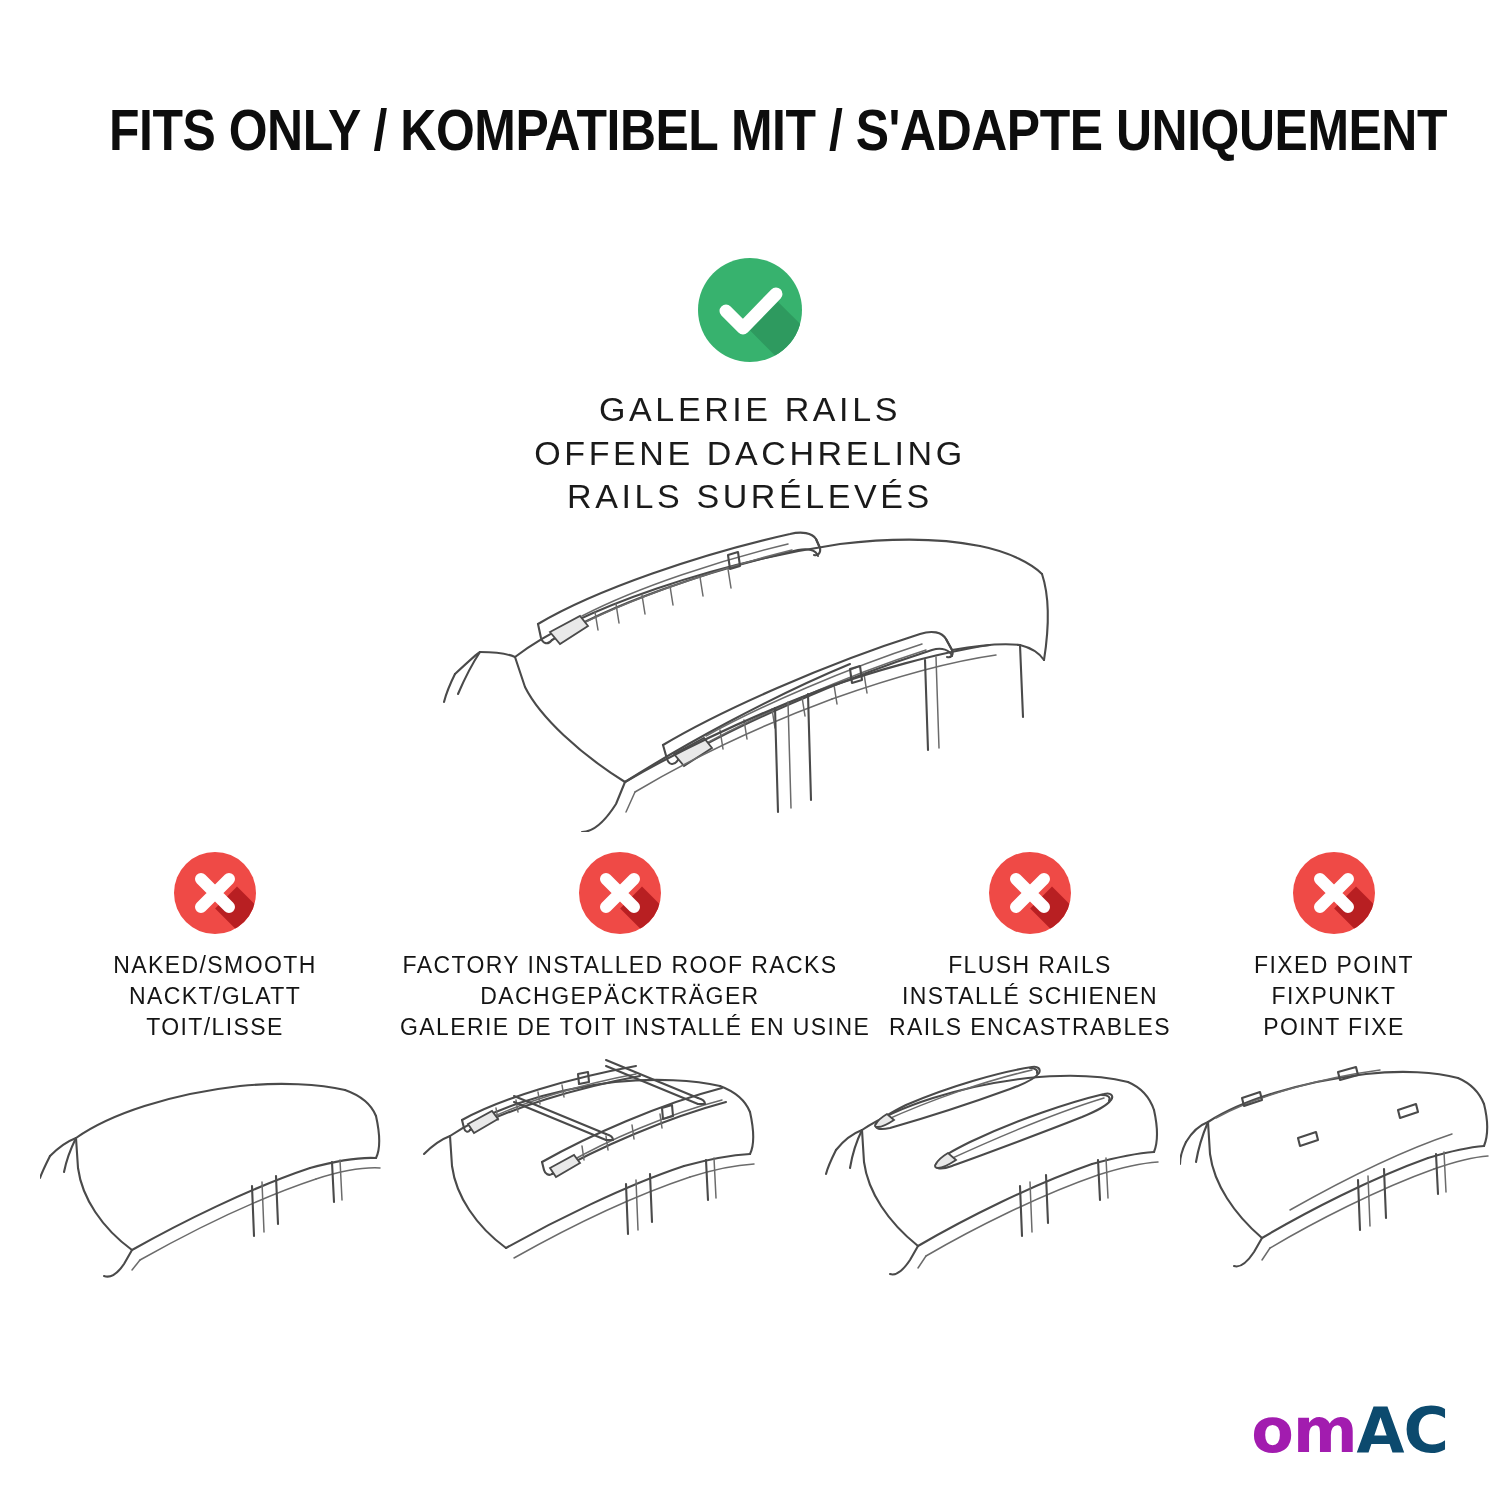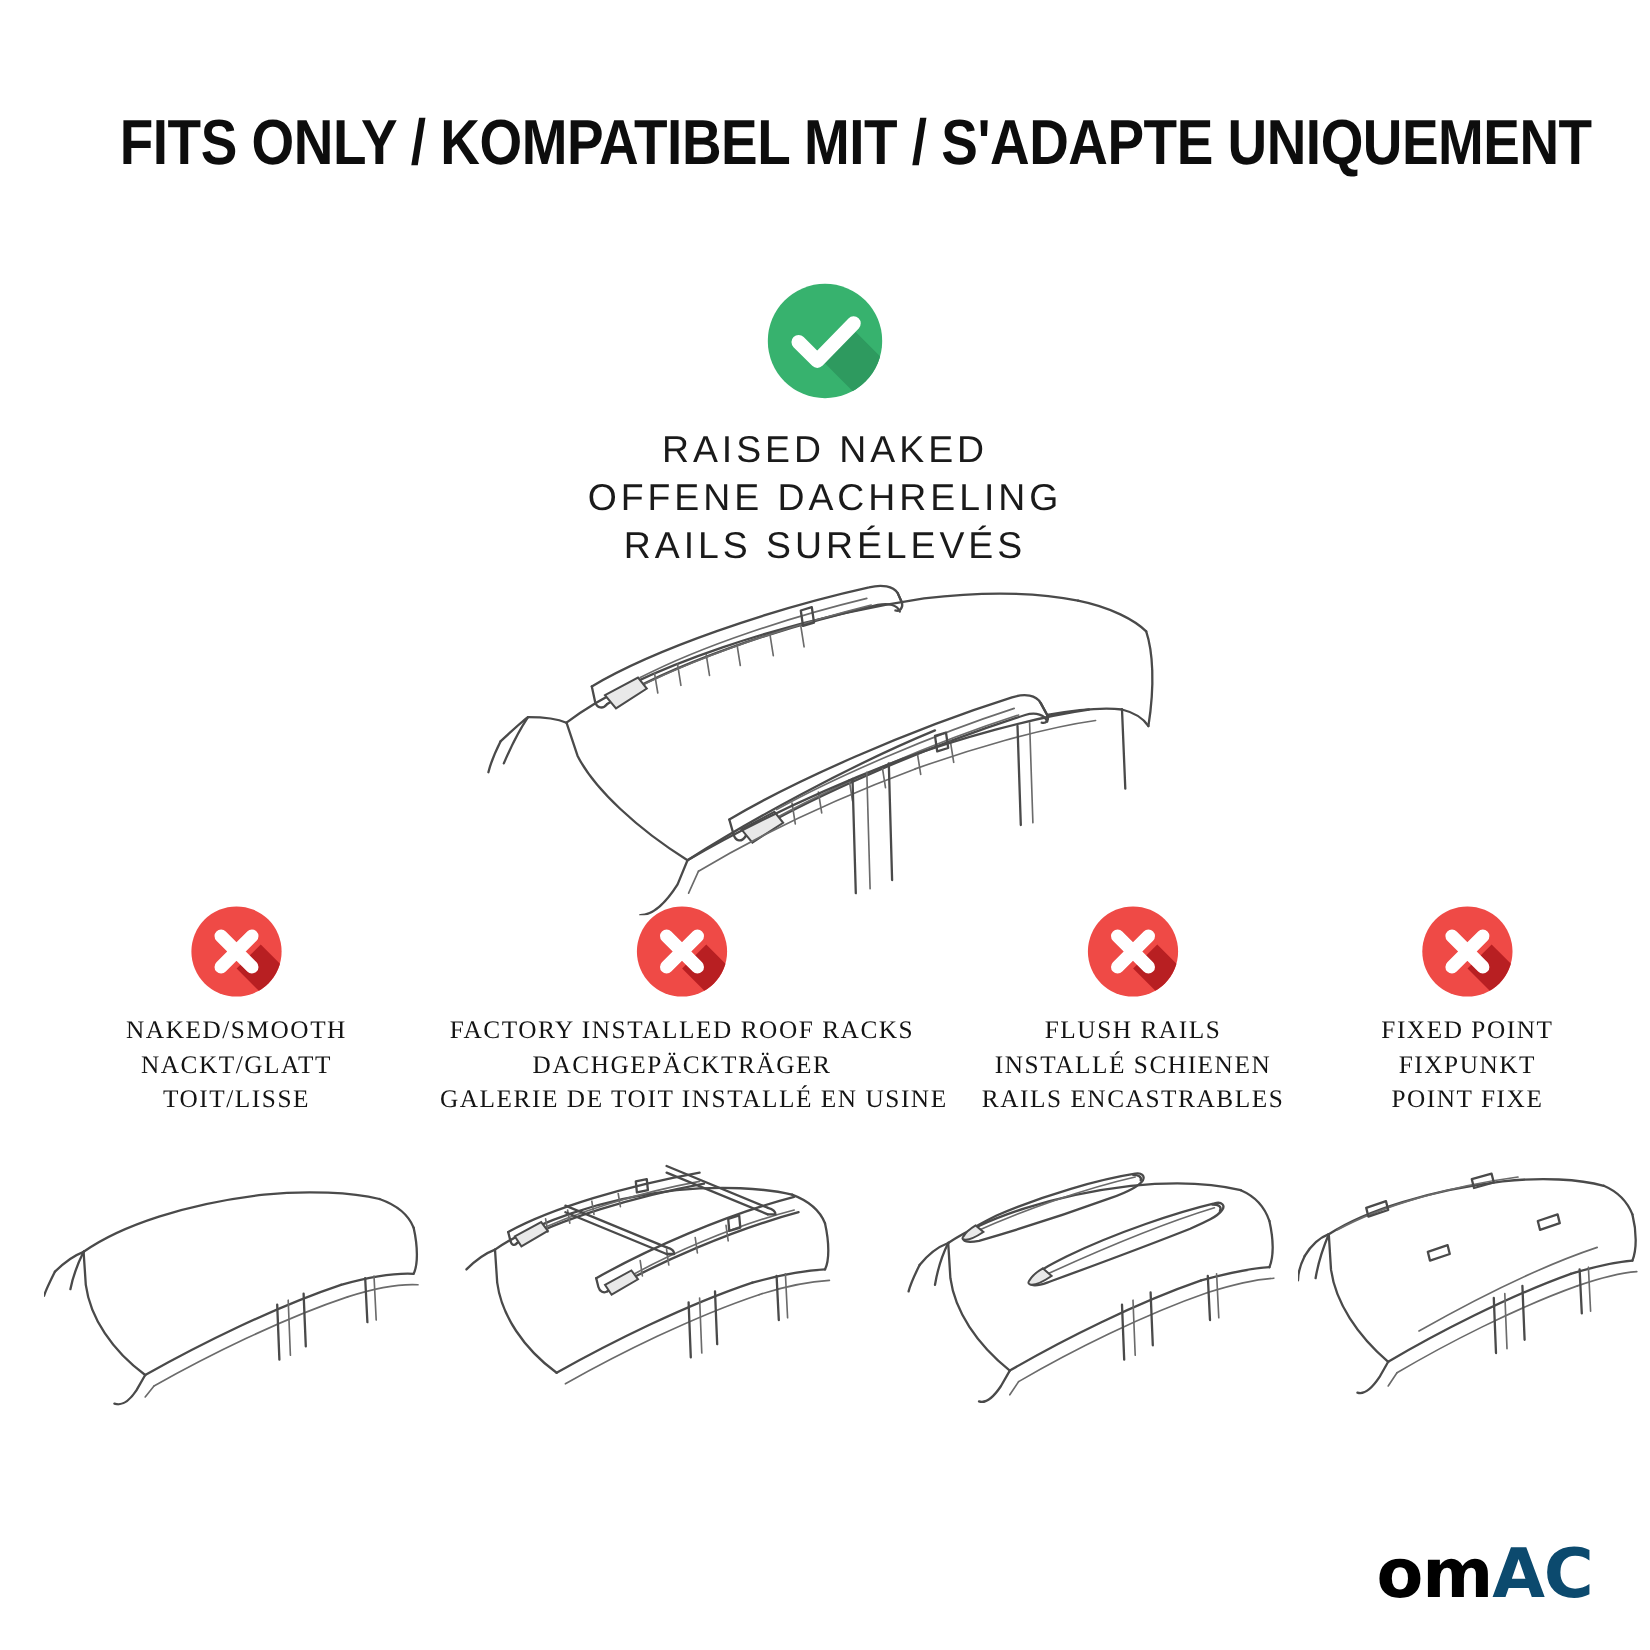--- a/index.html
+++ b/index.html
@@ -90,23 +90,22 @@
     position: absolute;
     left: 420px;
     top: 512px;
     width: 660px;
     height: 320px;
   }
 
   
   .col {
     position: absolute;
-    top: 824px;
+    top: 852px;
     text-align: center;
-    font-family: Liberation Serif, serif;
   }
   .badge-no {
     width: 82px;
     height: 82px;
     margin: 0 auto;
     background: #ef4a46;
   }
   .badge-no .shadow { background: #b81f22; }
 
   .no-label {
@@ -128,21 +127,21 @@
   .logo {
     position: absolute;
     right: 52px;
     bottom: 38px;
     font-size: 62px;
     font-weight: bold;
     letter-spacing: -1px;
     line-height: 1;
     font-family: "DejaVu Sans", sans-serif;
   }
-  .logo .om { color: #000000; }
+  .logo .om { color: #a21caf; }
   .logo .ac { color: #0c4a6e; }
 
   .sketch { stroke: #4a4a4a; fill: none; stroke-width: 2.1; stroke-linecap: round; stroke-linejoin: round; }
   .sketch-thin { stroke: #6b6b6b; fill: none; stroke-width: 1.5; stroke-linecap: round; stroke-linejoin: round; }
   .sketch-fill { fill: #e9e9e9; stroke: #4a4a4a; stroke-width: 1.8; }
 </style>
 </head>
 <body>
 
 <div class="title-bar">
@@ -152,21 +151,21 @@
 <div class="ok-block">
 
   <div class="badge badge-ok">
     <div class="shadow"></div>
     <svg viewBox="0 0 104 104">
       <path d="M28 53 L45 70 L78 36" fill="none" stroke="#ffffff" stroke-width="13" stroke-linecap="round" stroke-linejoin="round"></path>
     </svg>
   </div>
 
   <div class="ok-label">
-    <div>RAISED NAKED</div>
+    <div>GALERIE RAILS</div>
     <div>OFFENE DACHRELING</div>
     <div>RAILS SURÉLEVÉS</div>
   </div>
 </div>
 
 <div class="hero-art">
   <svg viewBox="0 0 660 320" width="660" height="320">
 
     <path class="sketch" d="M95 145 C160 95, 300 50, 420 32 C470 26, 520 26, 560 34"></path>
     <path class="sketch" d="M60 140 C75 140, 88 142, 95 145"></path>

